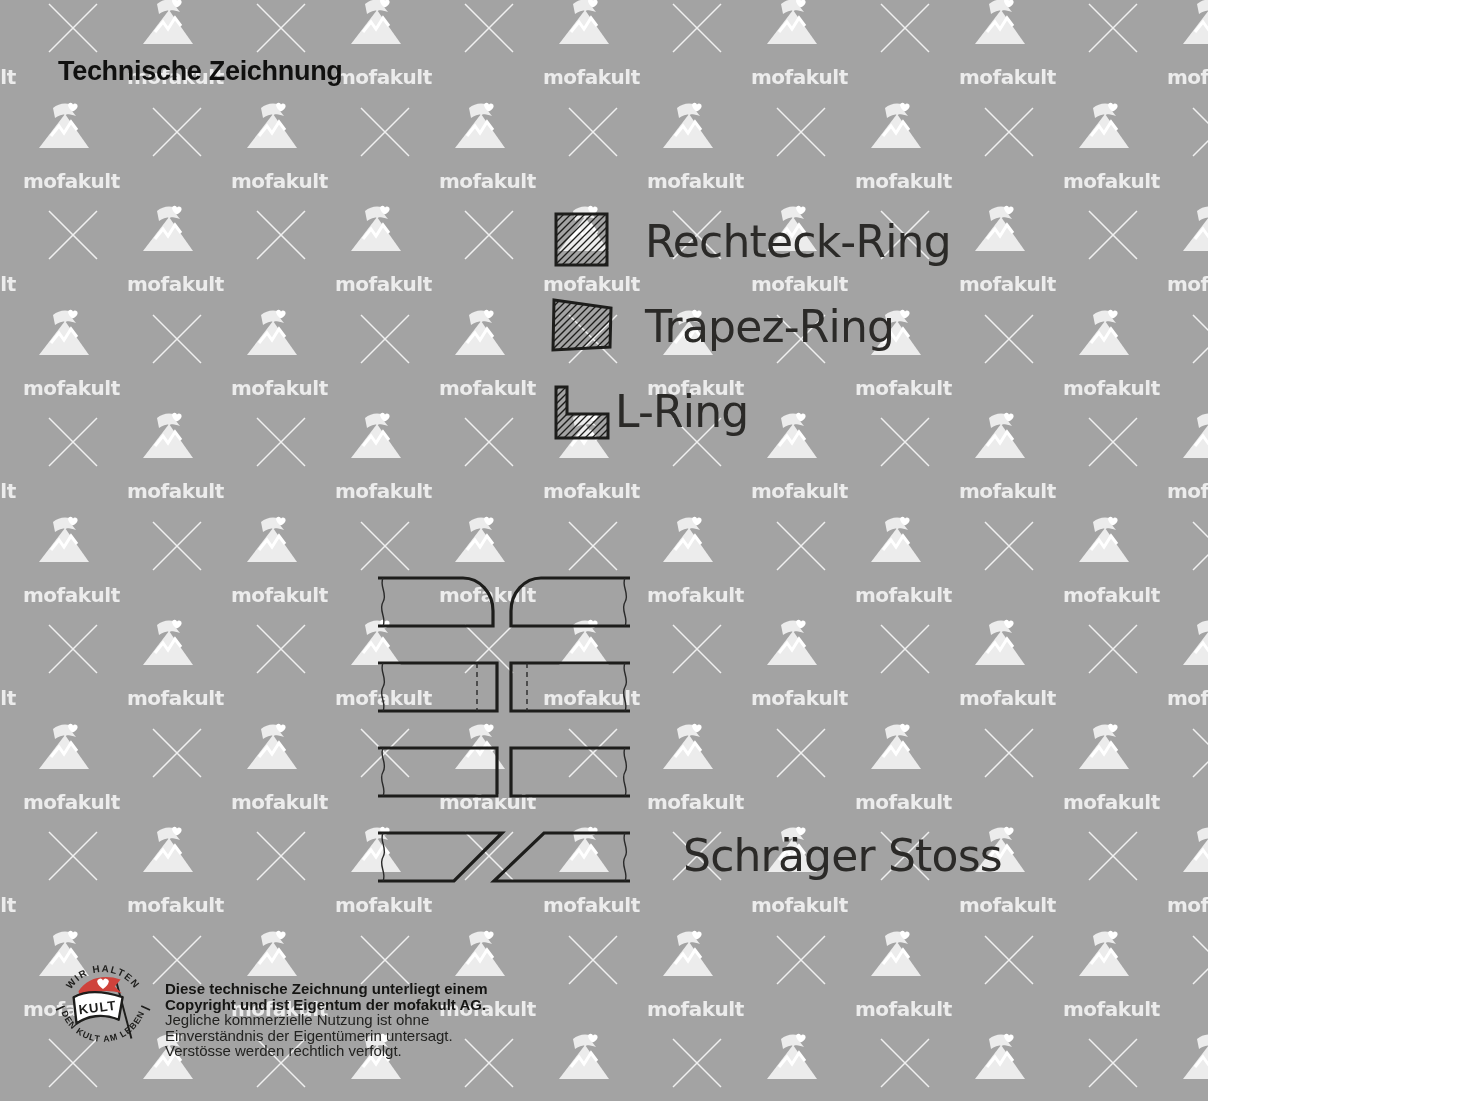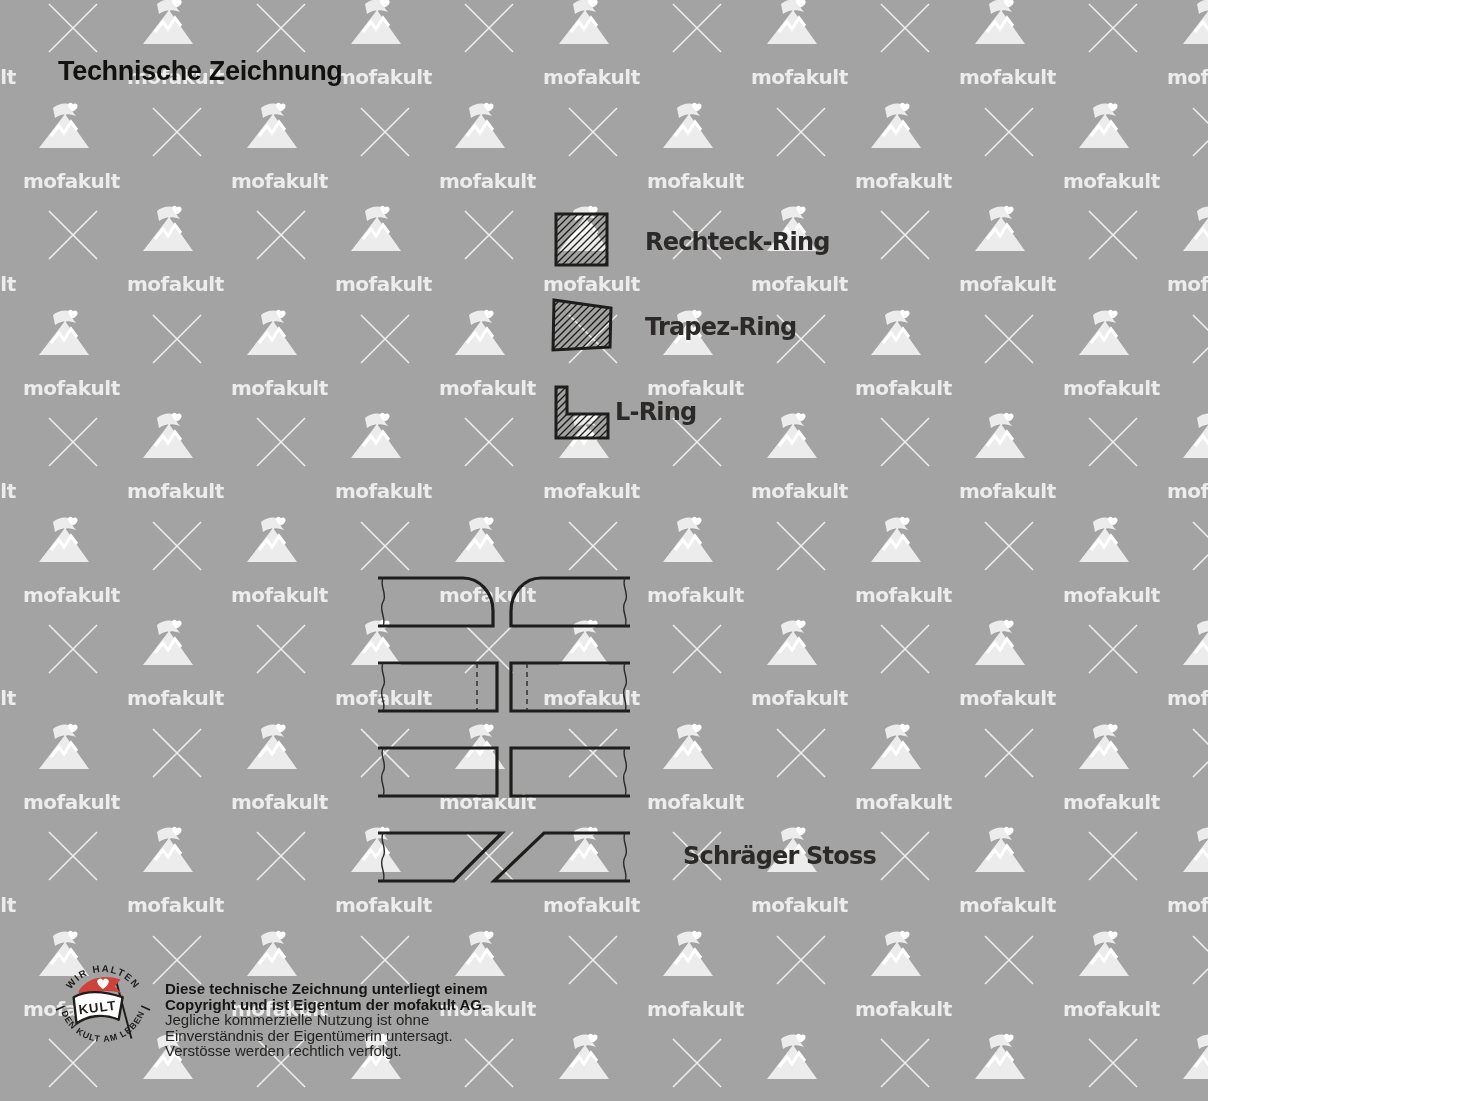--- a/index.html
+++ b/index.html
@@ -6,21 +6,21 @@
   .page{position:relative;width:1208px;height:1101px;background:#a3a3a3;overflow:hidden;
         font-family:"Liberation Sans",sans-serif;}
   
   .wm-layer{position:absolute;inset:0;z-index:0;pointer-events:none;}
   .wm-tile{position:absolute;}
   
   .content{position:absolute;inset:0;z-index:1;}
   .abs{position:absolute;}
   .page-title{font-family:"Liberation Sans",sans-serif;font-weight:700;font-size:27px;
               letter-spacing:-0.3px;color:#111110;}
-  .lbl{font-family:"DejaVu Sans",sans-serif;font-weight:700;font-size:24px;line-height:44px;
+  .lbl{font-family:"DejaVu Sans",sans-serif;font-weight:400;font-size:44px;line-height:44px;
        letter-spacing:-0.8px;color:#2b2a28;white-space:nowrap;}
   .sym{position:absolute;}
   .thick{fill:none;stroke:#1d1d1b;stroke-width:3.2;stroke-linejoin:miter;}
   .shape{fill:none;stroke:#1d1d1b;stroke-width:3;stroke-linejoin:miter;}
   .thin{fill:none;stroke:#2a2a2a;stroke-width:1.4;}
   .dash{fill:none;stroke:#2a2a2a;stroke-width:1.4;stroke-dasharray:5 4;}
   .hatch line{stroke:#1d1d1b;stroke-width:1.3;}
   .copy{font-family:"Liberation Sans",sans-serif;font-size:15px;line-height:15.6px;
         color:#222220;width:356px;}
   .copy b{font-weight:700;color:#151513;}

